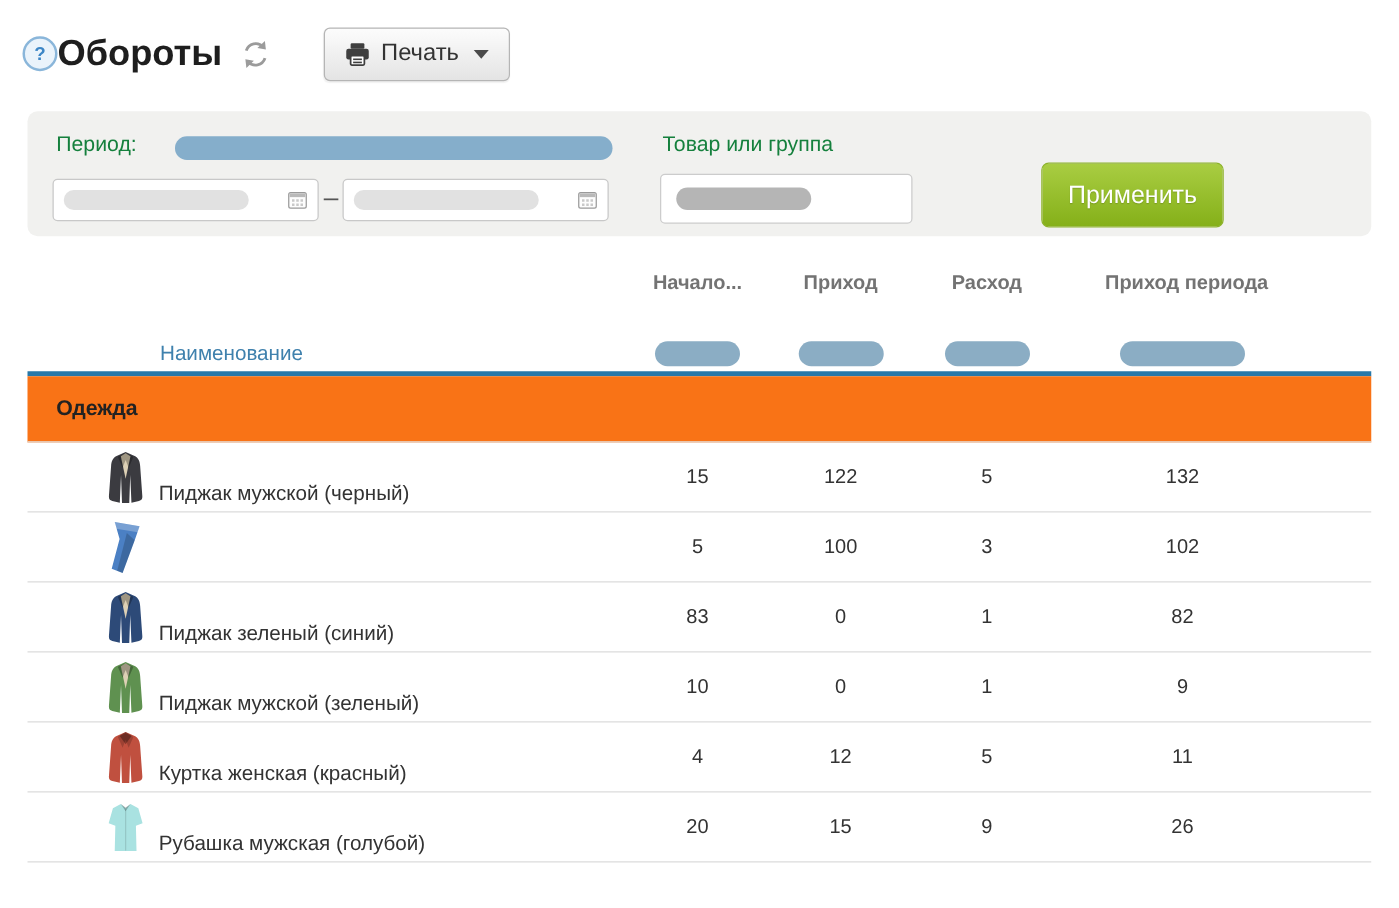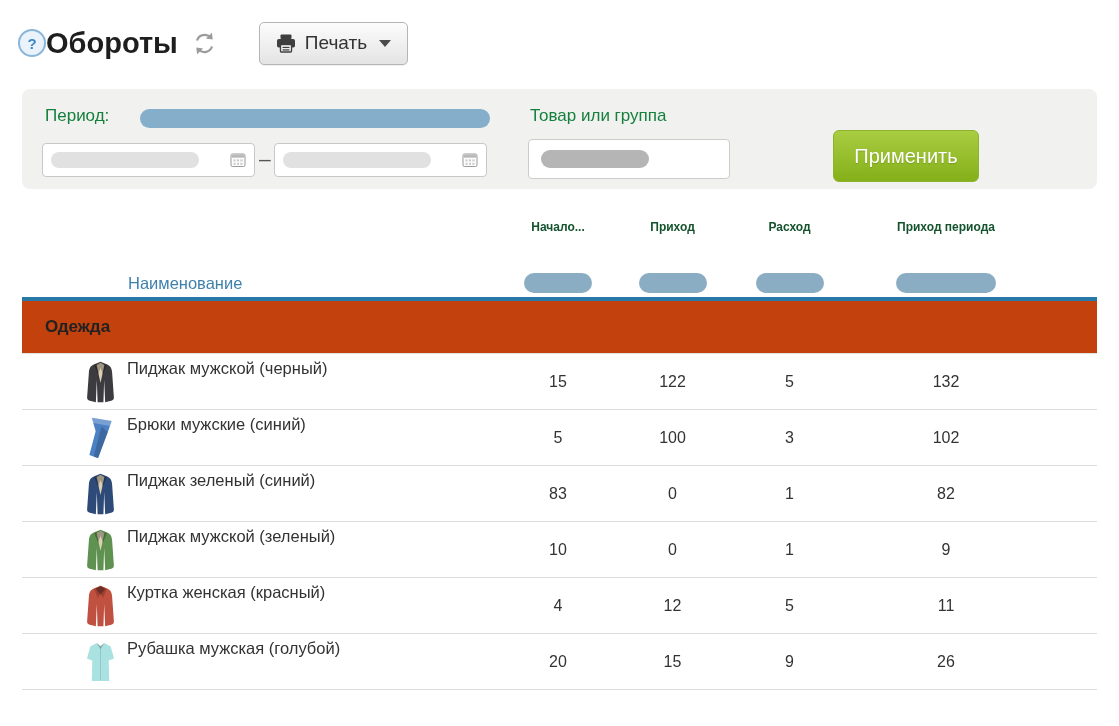--- a/index.html
+++ b/index.html
@@ -32,31 +32,31 @@
                 display:flex;align-items:center;padding:0 12px;box-sizing:border-box;cursor:text}
   .productbar{width:108px;height:18px;border-radius:9px;background:#b5b5b5}
   .applybtn{position:absolute;left:811px;top:41px;width:144px;height:50px;border-radius:6px;
             background:linear-gradient(#a9cd42,#85b019);border:1px solid #8eb32c;color:#fff;font-size:20px;
             display:flex;align-items:center;justify-content:center;cursor:pointer;text-shadow:0 1px 1px rgba(0,0,0,.18)}
 
   
   .table{margin:0 22px;width:1075px}
   .tgrid{display:grid;grid-template-columns:480px 112px 117px 117px 160px 1fr;align-items:center}
   .labels-row{margin-top:20px;height:36px}
-  .collabel{font-weight:700;font-size:12px;color:#14532d;text-align:center;white-space:nowrap;cursor:pointer}
+  .collabel{font-weight:700;font-size:16px;color:#737373;text-align:center;white-space:nowrap;cursor:pointer}
   .col5{padding-left:36px}
   .sub-row{height:52px;align-items:end;padding-bottom:4px;box-sizing:border-box}
   .name-hdr{color:#3f81ad;font-size:16.5px;padding-left:106px;cursor:pointer}
   .sumbar{height:20px;border-radius:10px;background:#8badc4;width:68px;margin:0 auto}
   .sumbar.wide{width:100px}
   .thickline{height:4px;background:#2878a8}
-  .grouprow{height:52px;background:#c2410c;border-bottom:1px solid #e2e2e2;display:flex;align-items:center;
+  .grouprow{height:52px;background:#f97316;border-bottom:1px solid #e2e2e2;display:flex;align-items:center;
             padding-left:23px;font-weight:700;font-size:17px;color:#222;cursor:pointer}
   .prow{height:55px;border-bottom:1px solid #dcdcdc;cursor:pointer}
-  .pname{display:flex;align-items:flex-start;padding-left:63px;gap:11px;font-size:16.5px;color:#333}
+  .pname{display:flex;align-items:flex-end;padding-left:63px;gap:11px;font-size:16.5px;color:#333}
   .pimg{width:31px;height:46px;flex:0 0 31px}
   .pval{text-align:center;font-size:16px;color:#333}
 </style>
 </head>
 <body>
 
 <div class="hdr">
   <div class="help">?</div>
   <div class="title">Обороты</div>
   <div class="refresh">
@@ -176,21 +176,20 @@
     <div></div>
   </div>
 
   <div class="tgrid prow">
     <div class="pname">
       <svg class="pimg" viewBox="0 0 32 46">
         <path d="M7 2 L27.5 5.5 L23.5 17 L13.5 44 L4.5 40.5 L11 16 Z" fill="#4b80c4"></path>
         <path fill="rgba(255,255,255,0.25)" d="M7 2 L27.5 5.5 L26 10.5 L5.8 7 Z"></path>
         <path fill="rgba(0,0,0,0.18)" d="M17 11 L23.5 17 L13.5 44 L9 42.2 Z"></path>
       </svg>
-      <span>Брюки мужские (синий)</span>
     </div>
     <div class="pval">5</div>
     <div class="pval">100</div>
     <div class="pval">3</div>
     <div class="pval col5">102</div>
     <div></div>
   </div>
 
   <div class="tgrid prow">
     <div class="pname">

